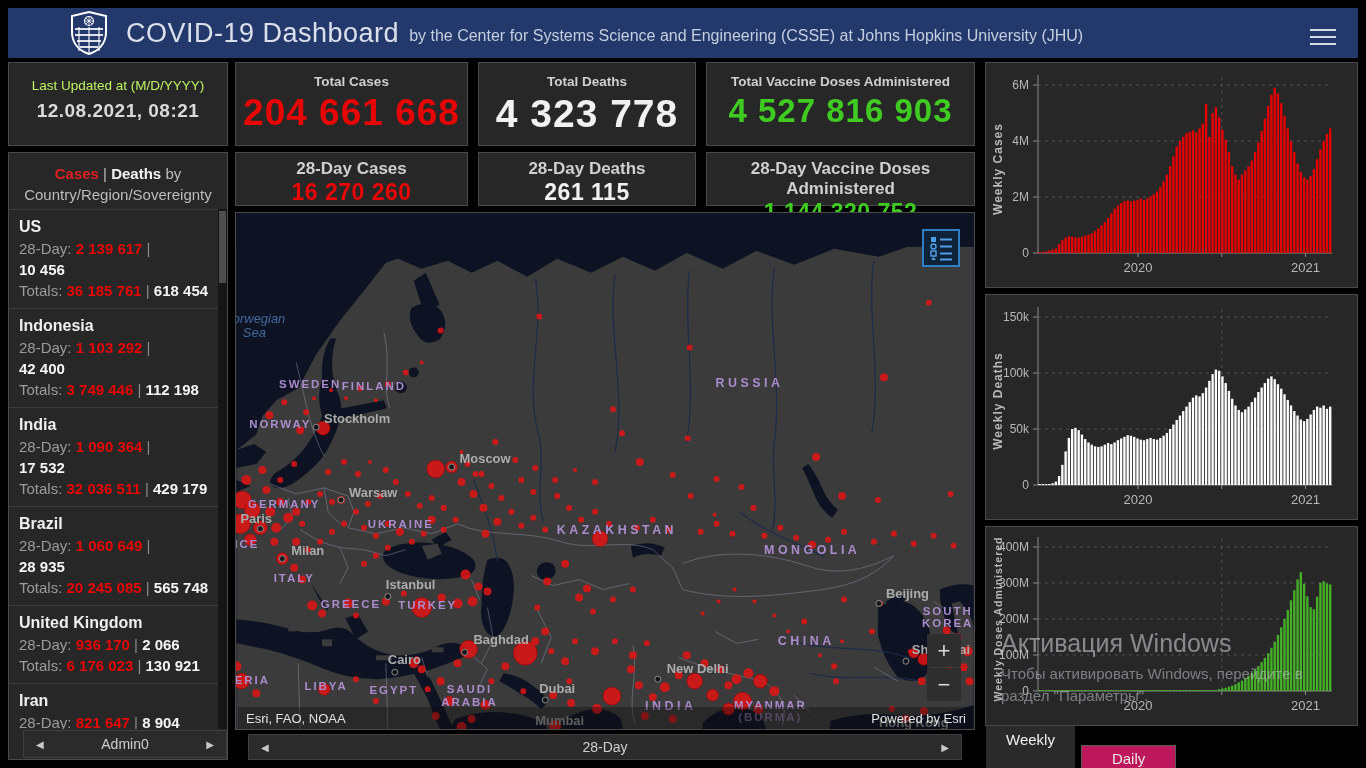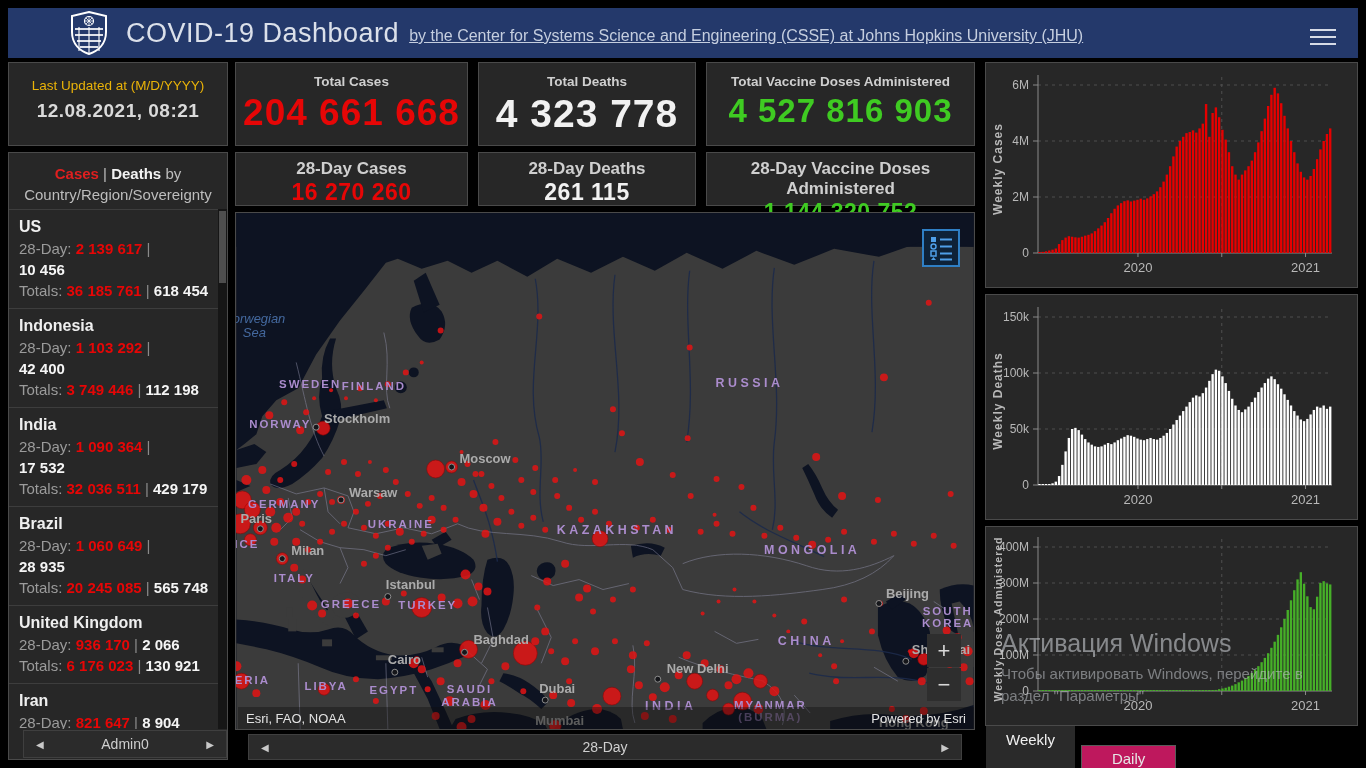--- a/index.html
+++ b/index.html
@@ -3,33 +3,33 @@
 <meta charset="utf-8">
 <style>
   html,body{margin:0;padding:0;background:#000;}
   .app{position:relative;width:1366px;height:768px;background:#000;overflow:hidden;
        font-family:"Liberation Sans",sans-serif;}
   
   .hdr{position:absolute;left:8px;top:8px;width:1350px;height:50px;background:#24396b;
        display:flex;align-items:center;}
   .hdr .logo{margin-left:60px;width:42px;height:44px;flex:0 0 auto;}
   .hdr h1{font-size:27px;font-weight:normal;color:#dbe0ea;margin:0 0 0 16px;letter-spacing:.5px;white-space:nowrap;}
-  .hdr .sub{font-size:16px;color:#c5cedf;margin-left:10px;white-space:nowrap;position:relative;top:3px;text-decoration:underline;}
+  .hdr .sub{font-size:16px;color:#c5cedf;margin-left:10px;white-space:nowrap;position:relative;top:3px;}
   .hdr .burger{position:absolute;right:22px;top:16px;width:26px;cursor:pointer;}
   .hdr .burger span{display:block;height:2px;background:#d6dbe6;margin:5px 0;}
   
   .card{position:absolute;background:#272727;border:1px solid #4a4a4a;box-sizing:border-box;}
   .stat-lbl{margin-top:11px;text-align:center;font-size:13.5px;font-weight:bold;color:#cfcfcf;}
   .stat-val{text-align:center;font-weight:bold;margin-top:3px;letter-spacing:1px;white-space:nowrap;}
   .v-red{color:#e60606}.v-white{color:#f1f1f1}.v-green{color:#3fcb22}
   .n1{font-size:37px}.n2{font-size:39px}.n3{font-size:33px}
   .stat-lbl2{margin-top:6px;text-align:center;font-size:17px;font-weight:bold;color:#cfcfcf;}
   .stat-val2{text-align:center;font-weight:bold;font-size:23px;letter-spacing:.5px;}
   
-  .upd-lbl{margin-top:15px;text-align:center;font-size:13.5px;color:#eab308;}
+  .upd-lbl{margin-top:15px;text-align:center;font-size:13.5px;color:#bef264;}
   .upd-val{margin-top:7px;text-align:center;font-size:19px;font-weight:bold;color:#dadada;letter-spacing:.5px;}
   
   .sb-head{padding-top:10px;text-align:center;font-size:15px;line-height:21px;color:#bdbdbd;}
   .sb-head .red{color:#e01f1f;font-weight:bold;}
   .sb-head .wht{color:#f2f2f2;font-weight:bold;}
   .sb-list{position:absolute;top:56px;bottom:30px;left:0;right:9px;overflow:hidden;}
   .c-row{padding:6px 4px 7px 10px;border-top:1px solid #3d3d3d;}
   .c-name{font-size:16px;font-weight:bold;color:#efefef;line-height:22px;}
   .c-line{font-size:15px;line-height:21px;color:#9b9b9b;}
   .c-line .red{color:#e60606;font-weight:bold;}

